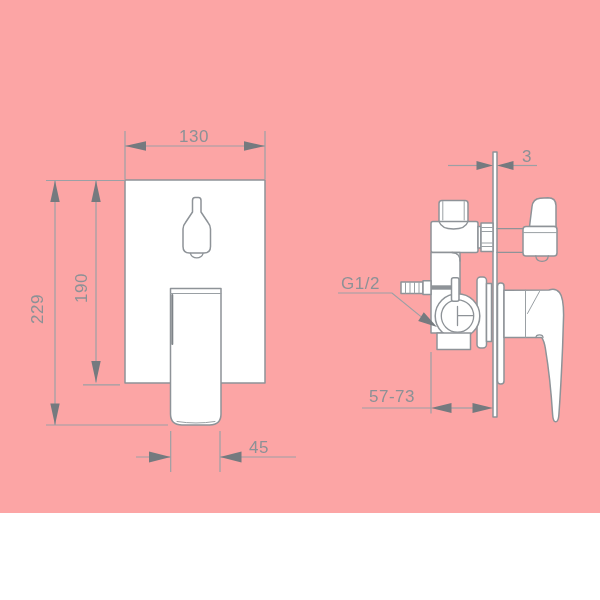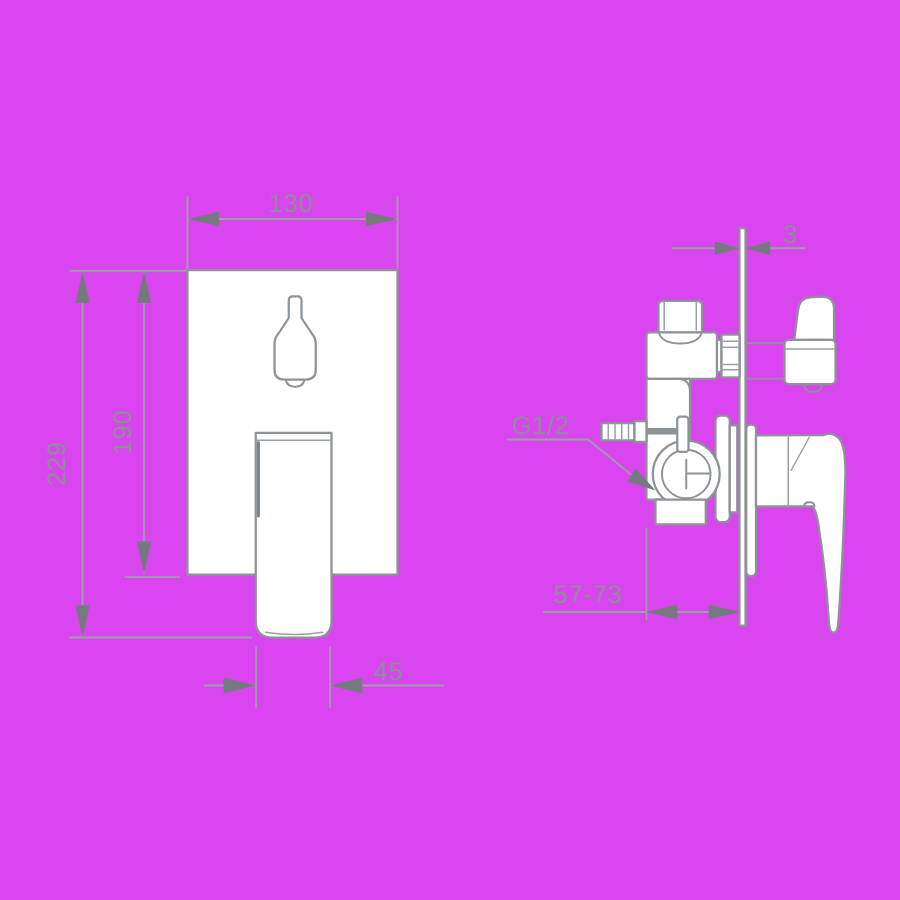--- a/index.html
+++ b/index.html
@@ -1,17 +1,17 @@
 <!DOCTYPE html>
 <html><head>
 <meta charset="utf-8">
 <style>
   html,body{margin:0;padding:0;background:#ffffff;}
   body{width:600px;height:600px;overflow:hidden;font-family:"Liberation Sans",sans-serif;}
-  .stage{width:600px;height:600px;background:#d946ef;}
+  .stage{width:600px;height:513px;background:#fca5a5;}
   
   .obj{fill:#ffffff;stroke:#8e9398;stroke-width:1.5;stroke-linejoin:round;stroke-linecap:round;}
   .obj-line{fill:none;stroke:#8e9398;stroke-width:1.3;stroke-linejoin:round;stroke-linecap:round;}
   .obj-thin{fill:none;stroke:#9aa0a4;stroke-width:1;stroke-linecap:round;}
   .obj-fill{fill:#8e9398;stroke:none;}
   .shade{fill:none;stroke:#7e8388;stroke-width:2;stroke-linecap:round;}
   
   .dim{fill:none;stroke:#9ba0a5;stroke-width:1.2;stroke-linecap:butt;}
   .arrow{fill:#757a7f;stroke:none;}
   .dim-text{fill:#8c9196;font-size:17px;letter-spacing:0.5px;}

